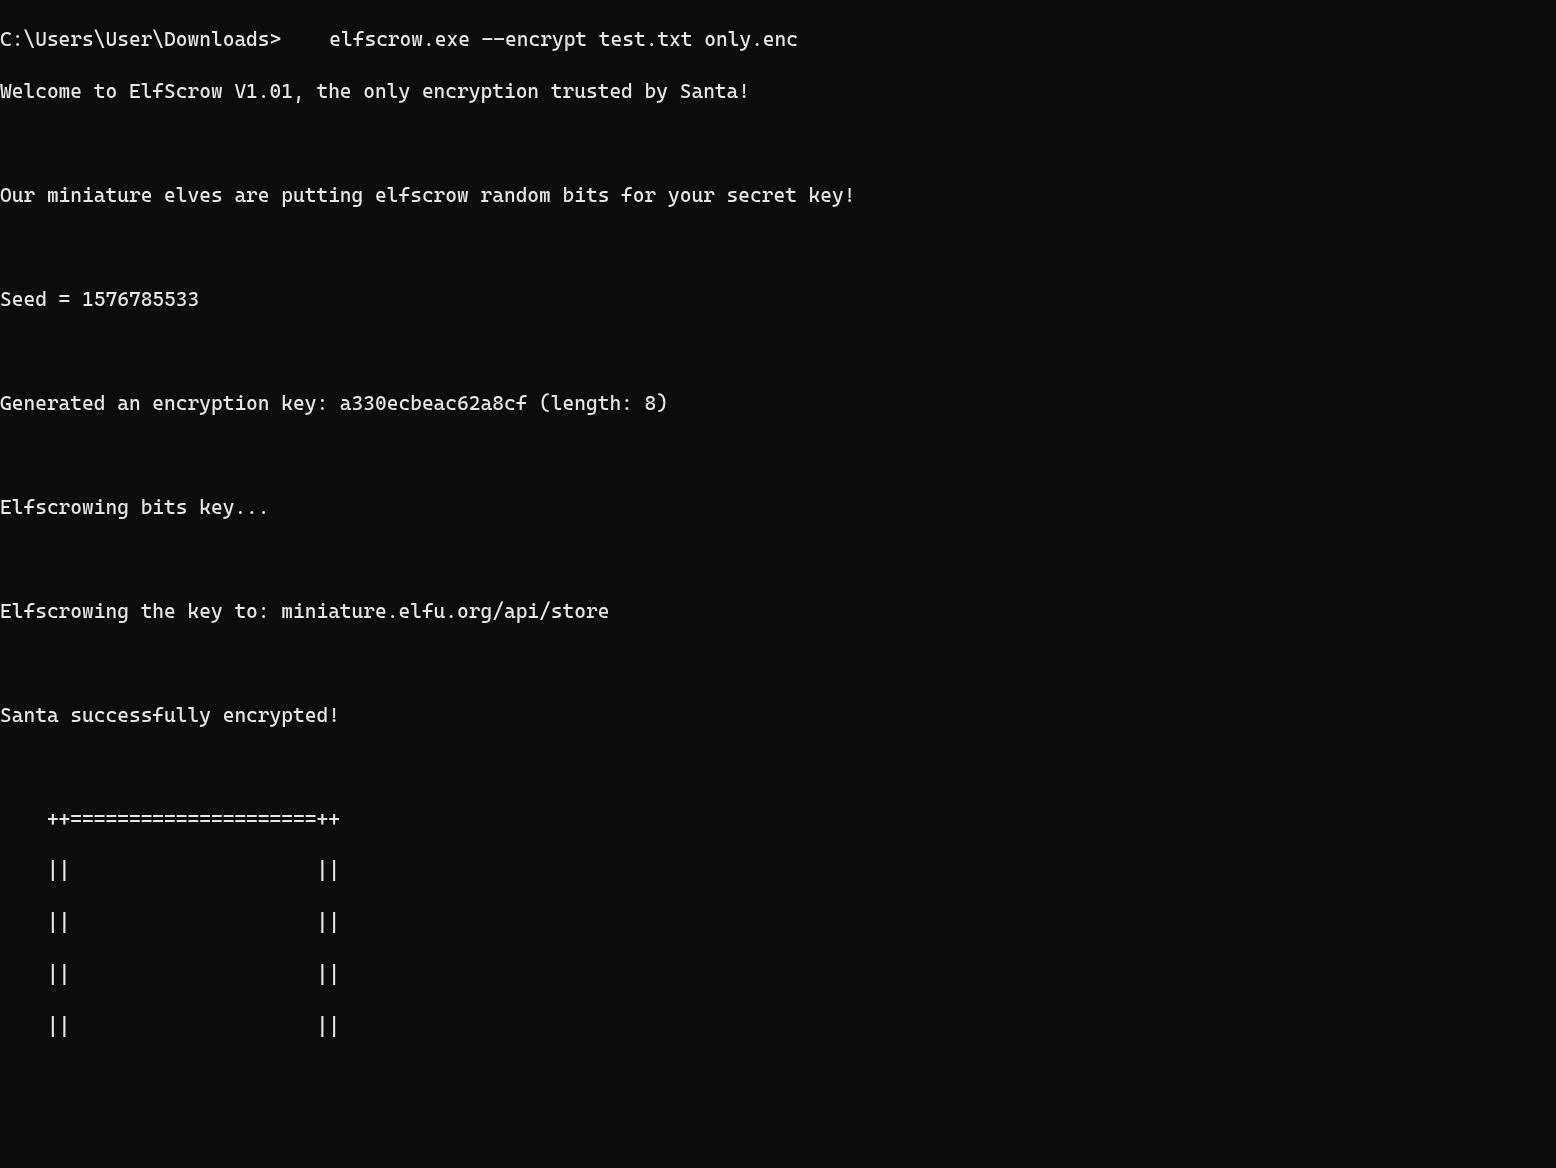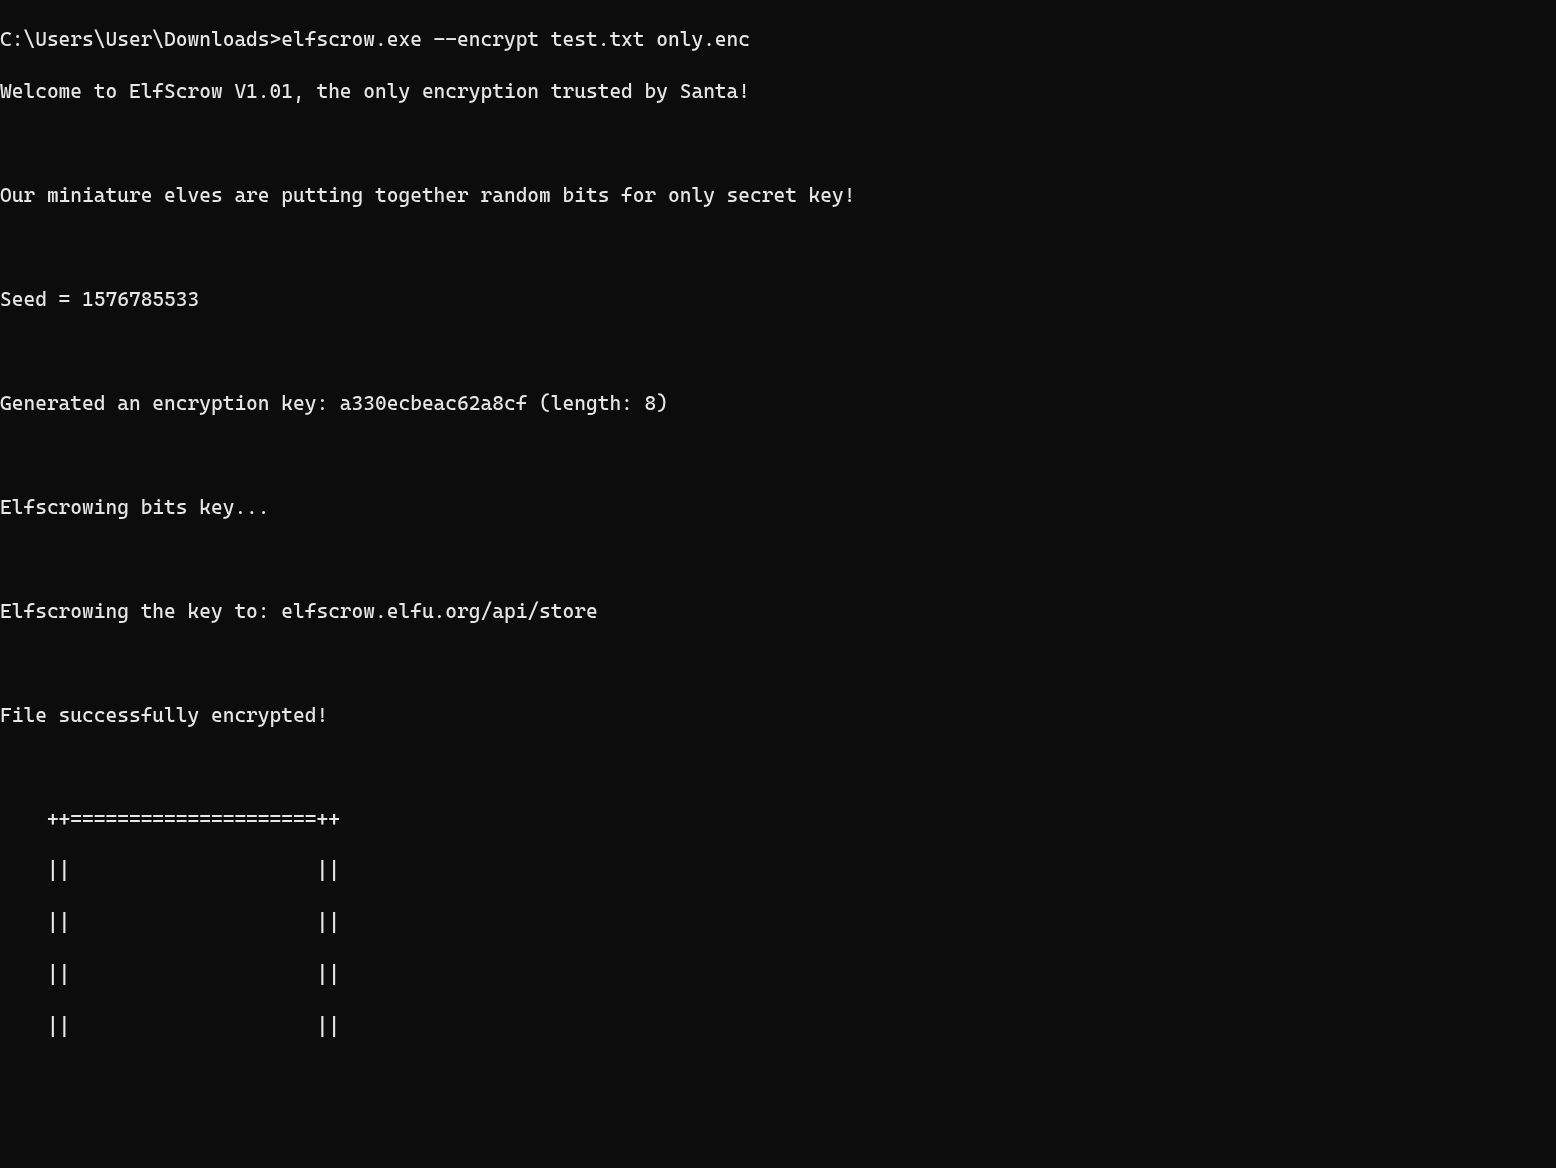--- a/index.html
+++ b/index.html
@@ -11,43 +11,43 @@
     font-size: 20px;
     line-height: 1.3;
     width: 1556px;
     height: 1168px;
     overflow: hidden;
   }
   .terminal {
     padding: 0;
     white-space: pre;
   }
-  .line { display: block; }
+  .line { display: block; gap: 48px; }
   .prompt-line { display: flex; }
   .prompt { }
   .cmd { }
 </style>
 </head>
 <body>
 
 <div class="terminal">
 <span class="line prompt-line"><span class="prompt">C:\Users\User\Downloads&gt;</span><span class="cmd">elfscrow.exe --encrypt test.txt only.enc</span></span>
 <span class="line">Welcome to ElfScrow V1.01, the only encryption trusted by Santa!</span>
 <span class="line"> </span>
-<span class="line">Our miniature elves are putting together random bits for only secret key!</span>
+<span class="line">Our miniature elves are putting elfscrow random bits for your secret key!</span>
 <span class="line"> </span>
 <span class="line">Seed = 1576785533</span>
 <span class="line"> </span>
 <span class="line">Generated an encryption key: a330ecbeac62a8cf (length: 8)</span>
 <span class="line"> </span>
 <span class="line">Elfscrowing bits key...</span>
 <span class="line"> </span>
-<span class="line">Elfscrowing the key to: elfscrow.elfu.org/api/store</span>
+<span class="line">Elfscrowing the key to: miniature.elfu.org/api/store</span>
 <span class="line"> </span>
-<span class="line">File successfully encrypted!</span>
+<span class="line">Santa successfully encrypted!</span>
 <span class="line"> </span>
 <span class="line">    ++=====================++</span>
 <span class="line">    ||                     ||</span>
 <span class="line">    ||                     ||</span>
 <span class="line">    ||                     ||</span>
 <span class="line">    ||                     ||</span>
 
 
 
 

